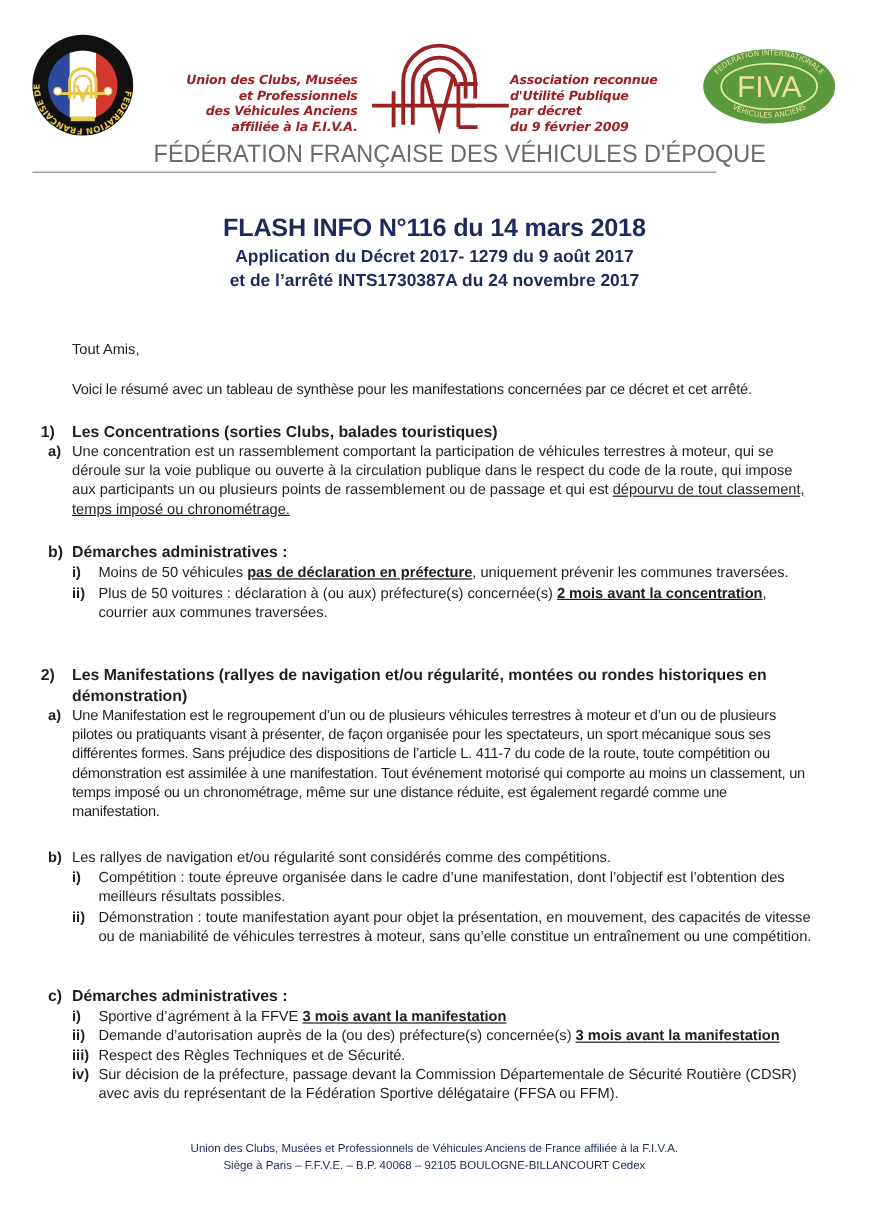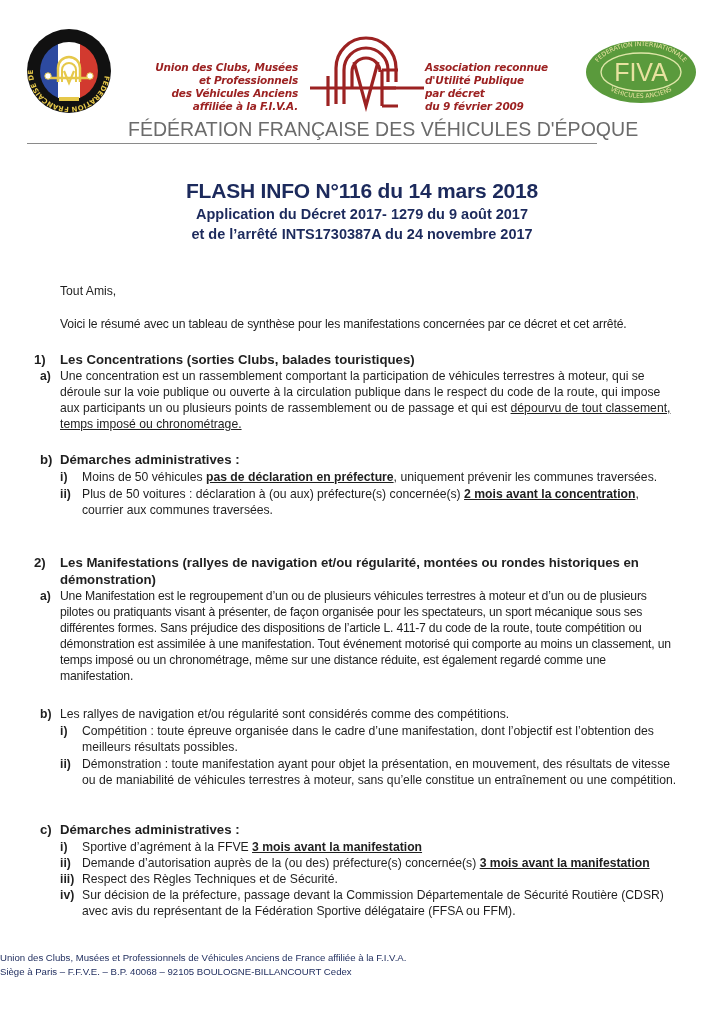--- a/index.html
+++ b/index.html
@@ -37,21 +37,21 @@
     .item .txt { display: block; margin-left: 20px; }
     .sub { position: absolute; left: 26px; width: 620px; }
     .sub .mark { position: absolute; left: 0; font-weight: bold; }
     .sub .txt { display: block; margin-left: 22px; }
     .b { font-weight: bold; }
     .u { text-decoration: underline; }
     .bh { font-weight: bold; font-size: 13.2px; }
     .tight { letter-spacing: -0.2px; }
 
     
-    .footer { left: 0; width: 724px; top: 951px; color: #1c2a5c;
+    .footer { left: 0; width: 724px; top: 951px; text-align: center; color: #1c2a5c;
               font-size: 9.6px; line-height: 14px; }
     .footer a { color: #1c2a5c; text-decoration: underline; }
   </style>
 </head>
 <body>
 
 <div class="abs logo-left">
   <svg width="86" height="86" viewBox="0 0 86 86">
     <circle cx="43" cy="43" r="42" fill="#111"></circle>
     <clipPath id="inner">
@@ -171,21 +171,21 @@
   <div class="item" style="top:423px;">
     <span class="mark">b)</span>
     <span class="txt">Les rallyes de navigation et/ou régularité sont considérés comme des compétitions.</span>
   </div>
   <div class="sub" style="top:440px;">
     <span class="mark">i)</span>
     <span class="txt">Compétition : toute épreuve organisée dans le cadre d’une manifestation, dont l’objectif est l’obtention des meilleurs résultats possibles.</span>
   </div>
   <div class="sub" style="top:473px;">
     <span class="mark">ii)</span>
-    <span class="txt">Démonstration : toute manifestation ayant pour objet la présentation, en mouvement, des résultats de vitesse ou de maniabilité de véhicules terrestres à moteur, sans qu’elle constitue un entraînement ou une compétition.</span>
+    <span class="txt">Démonstration : toute manifestation ayant pour objet la présentation, en mouvement, des capacités de vitesse ou de maniabilité de véhicules terrestres à moteur, sans qu’elle constitue un entraînement ou une compétition.</span>
   </div>
 
   <div class="item" style="top:539px;">
     <span class="mark bh">c)</span>
     <span class="txt bh">Démarches administratives :</span>
   </div>
   <div class="sub" style="top:556px;">
     <span class="mark">i)</span>
     <span class="txt"><span>Sportive d’agrément à la FFVE </span><span class="b u">3 mois avant la manifestation</span></span>
   </div>

